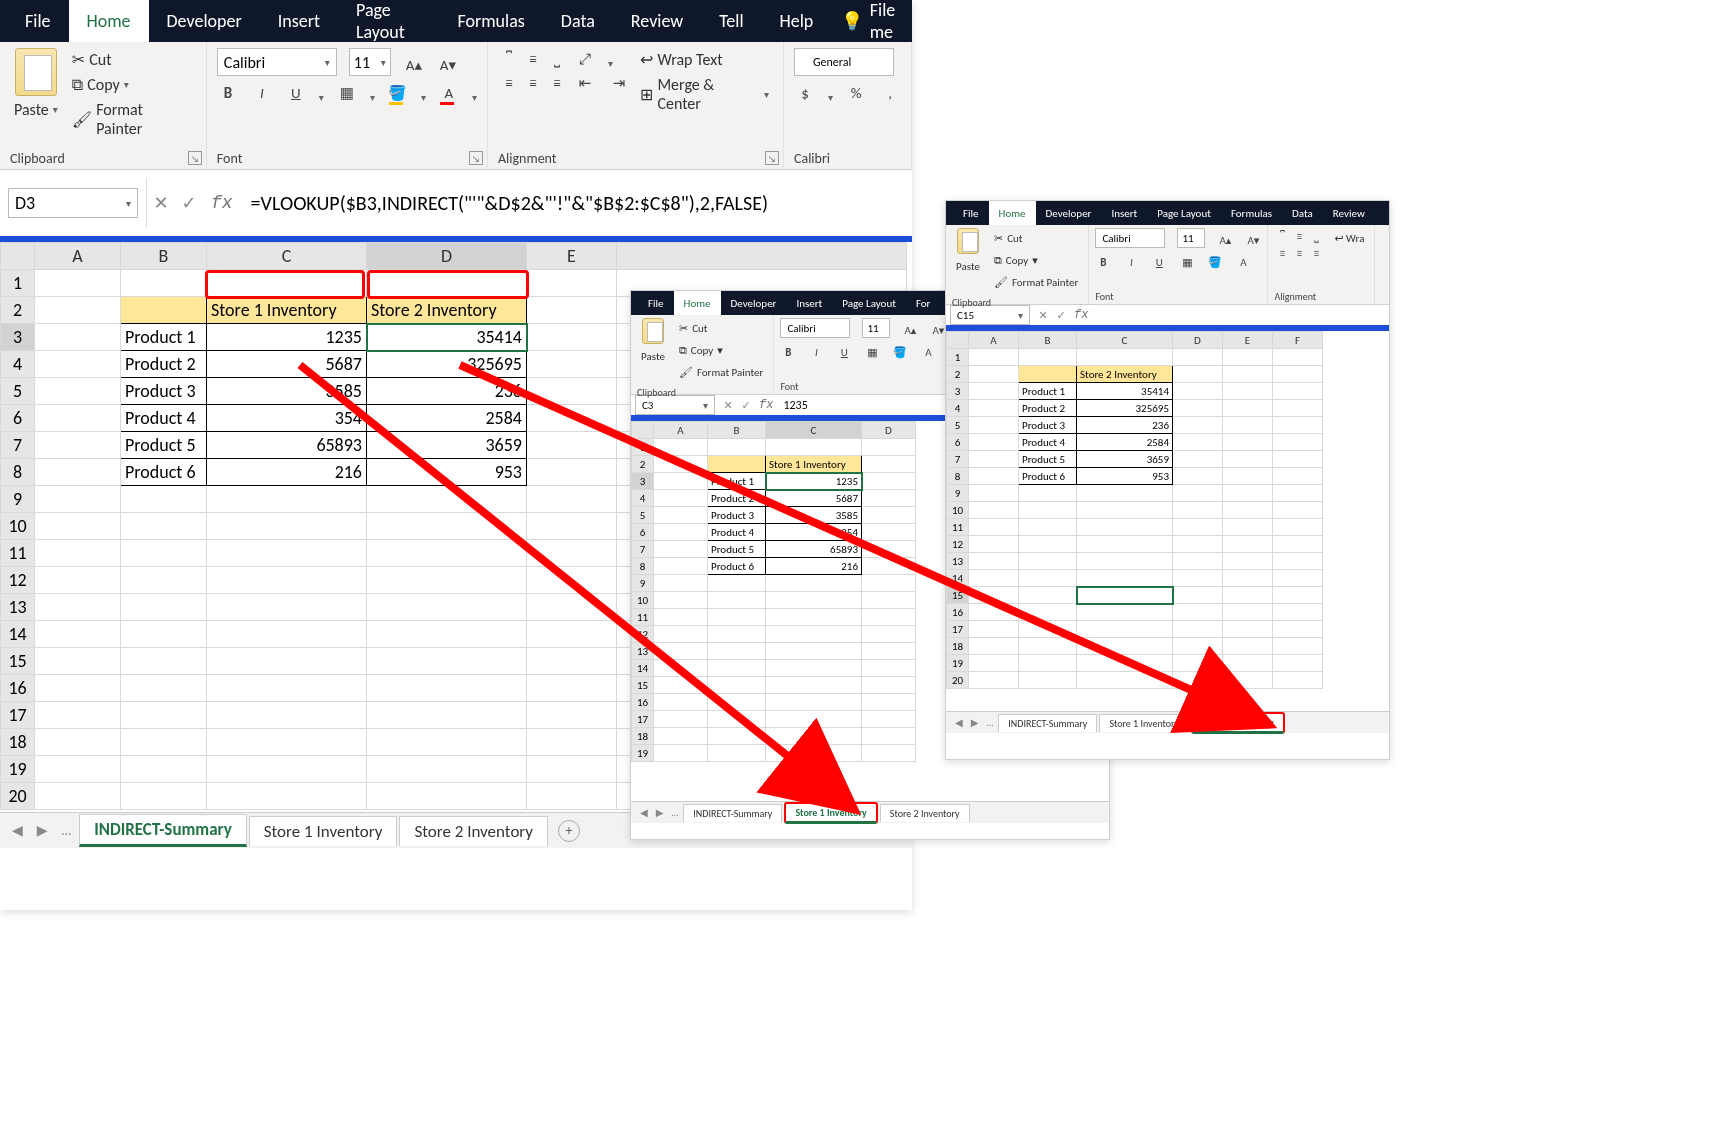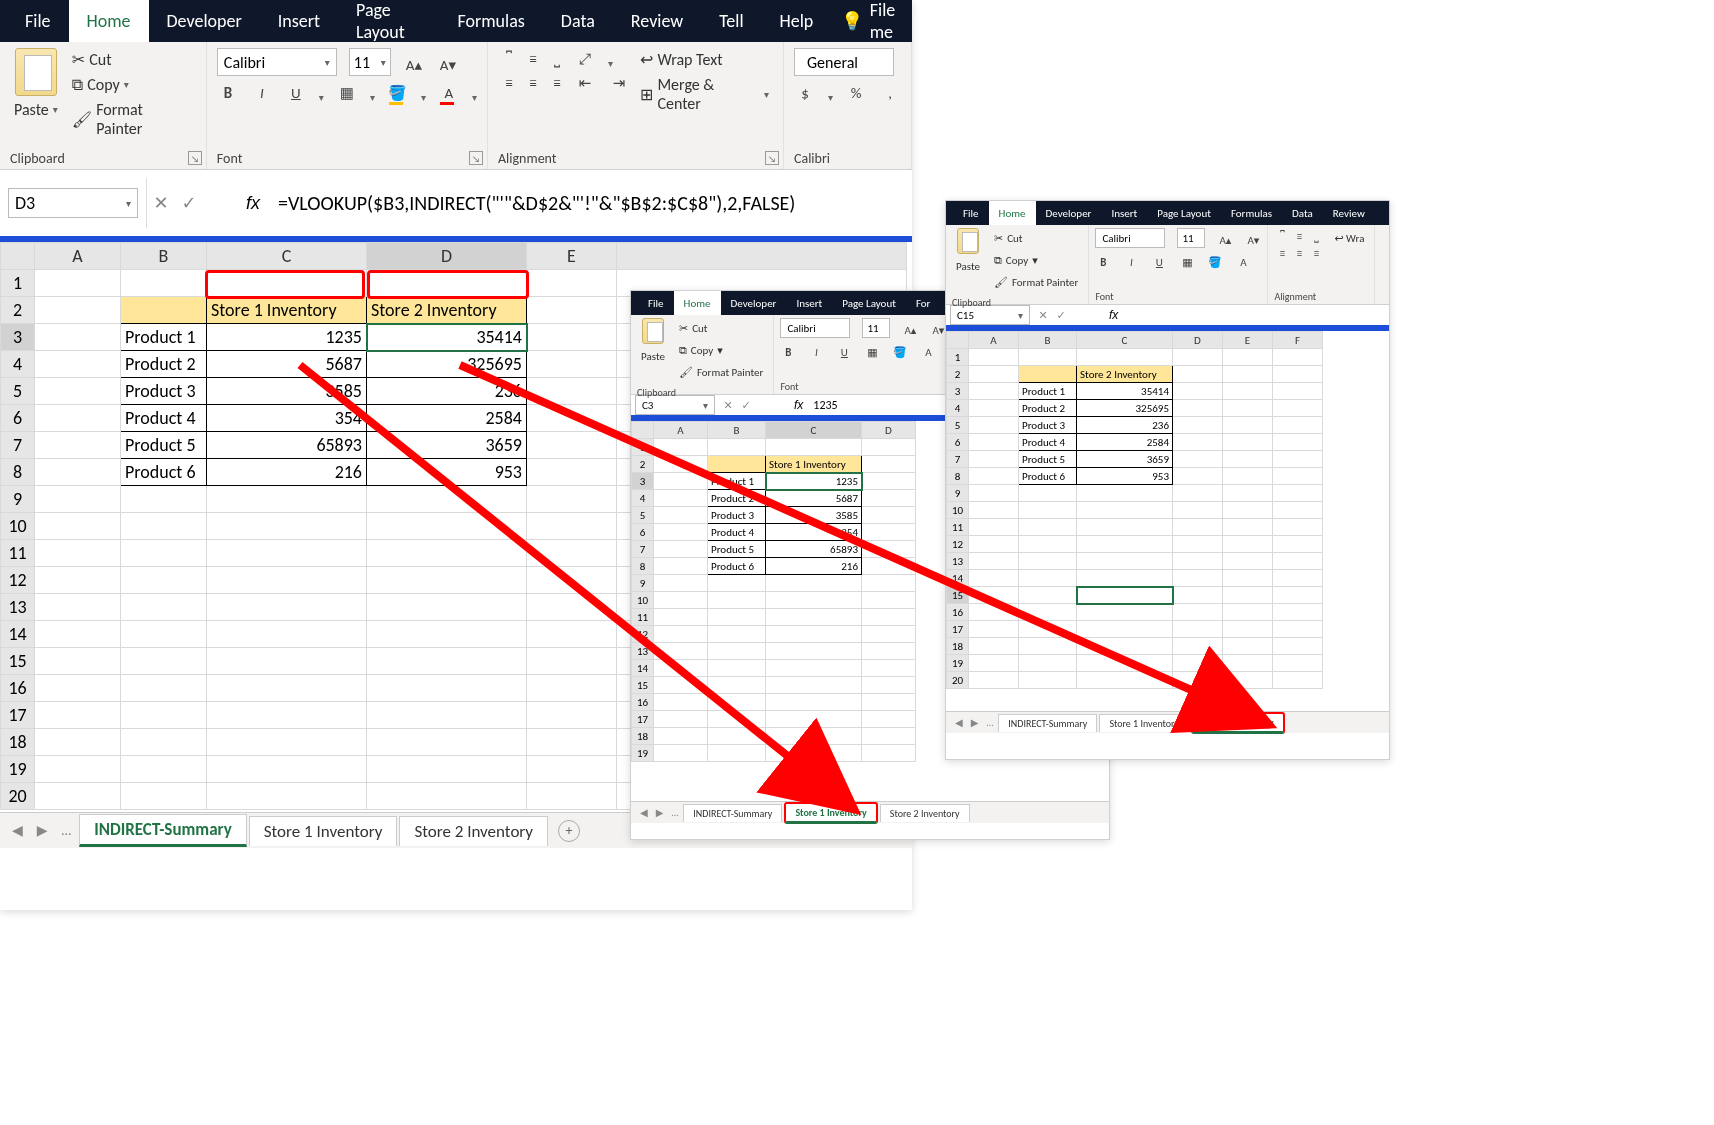--- a/index.html
+++ b/index.html
@@ -28,38 +28,38 @@
 .paste-icon::after { content:""; position:absolute; top:6px; left:8px; width:26px; height:34px; background:#fff; border:1px solid #bbb; }
 .vstack { display: flex; flex-direction: column; gap: 2px; }
 .hstack { display: flex; align-items: flex-end; gap: 12px; }
 .rbtn { padding: 2px 4px; font-size: 16px; color: #333; display: flex; align-items: center; gap: 4px; }
 .fontbox { width: 120px; height: 28px; border: 1px solid #bbb; background: #fff; padding: 2px 6px; font-size: 16px; display: flex; align-items: center; }
 .sizebox { width: 42px; height: 28px; border: 1px solid #bbb; background: #fff; padding: 2px 4px; font-size: 16px; display: flex; align-items: center; }
 .dd { font-size: 10px; color: #666; }
 .iconbtn { width: 22px; height: 22px; display: inline-flex; align-items: center; justify-content: center; font-size: 15px; color: #444; }
 .align-grid { display: grid; grid-template-columns: repeat(3,22px); grid-template-rows: repeat(2,22px); gap: 2px; }
 .align-grid .iconbtn { border: none; }
-.numfmt { width: 100px; height: 28px; border: 1px solid #bbb; background: #fff; padding: 2px 12px; font-size: 16px; display:flex; align-items:center; }
+.numfmt { width: 100px; height: 28px; border: 1px solid #bbb; background: #fff; padding: 2px 18px; font-size: 12px; display:flex; align-items:center; }
 
 .ribbon.small { height: 80px; }
 .ribbon.small .group { padding: 3px 6px 1px 6px; }
 .ribbon.small .group-label { font-size: 10px; }
 .ribbon.small .rbtn, .ribbon.small .fontbox, .ribbon.small .sizebox, .ribbon.small .numfmt { font-size: 11px; height: 20px; }
 .ribbon.small .fontbox { width: 70px; }
 .ribbon.small .sizebox { width: 28px; }
 .ribbon.small .iconbtn { width: 16px; height: 16px; font-size: 11px; }
 .ribbon.small .paste-icon { width: 22px; height: 26px; }
 .ribbon.small .paste-icon::after { top:3px; left:4px; width:14px; height:18px; }
 .ribbon.small .align-grid { grid-template-columns: repeat(3,16px); grid-template-rows: repeat(2,16px); gap:1px;}
 
 
 .fbar { display: flex; align-items: center; border-bottom: 6px solid #1d4ed8; height: 72px; background: #fff; }
 .namebox { width: 130px; height: 30px; border: 1px solid #bbb; margin: 4px 8px; padding: 2px 6px; font-size: 18px; display:flex; align-items:center; justify-content:space-between;}
 .fbar .fbtn { width: 28px; text-align: center; color: #888; font-size: 18px; }
-.fbar .fx { font-style: italic; font-family: Liberation Sans, sans-serif; font-size: 18px; color: #000000; padding: 0 8px; margin-left: 35px;}
+.fbar .fx { font-style: italic; font-family: Liberation Mono, monospace; font-size: 18px; color: #737373; padding: 0 8px;}
 .fbar .formula { flex: 1; font-size: 20px; padding: 4px 10px; }
 .fbar.small { height: 26px; }
 .fbar.small .namebox { width: 80px; height: 20px; font-size: 11px; margin: 2px 4px; }
 .fbar.small .fbtn { width: 18px; font-size: 11px; }
 .fbar.small .fx { font-size: 12px; padding
 
  
  
  
  

